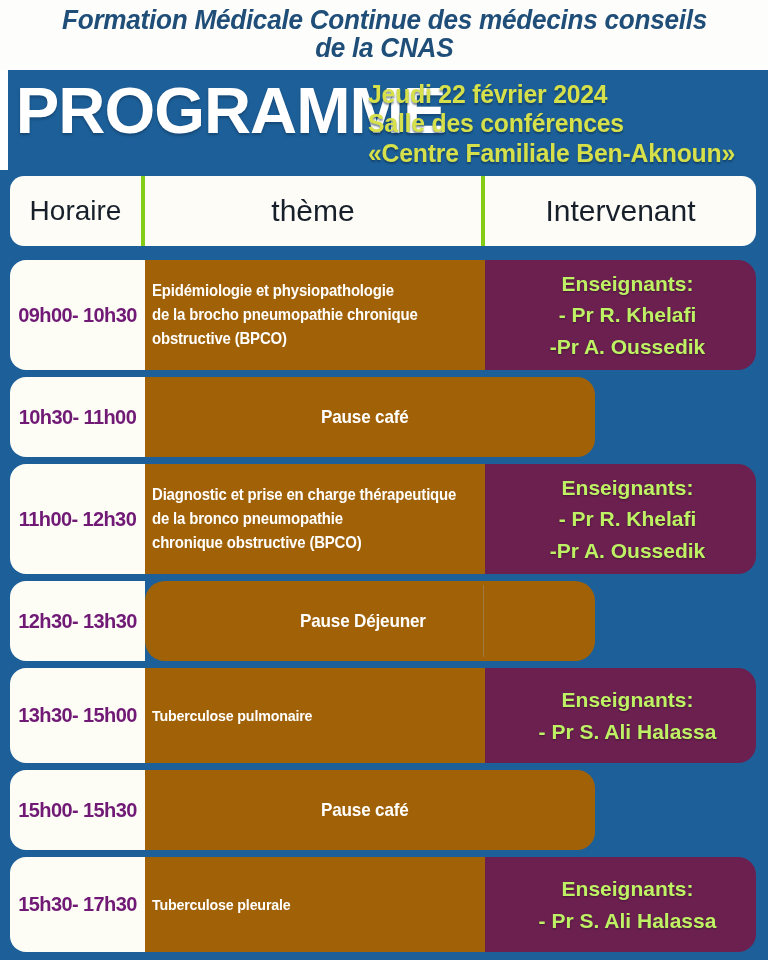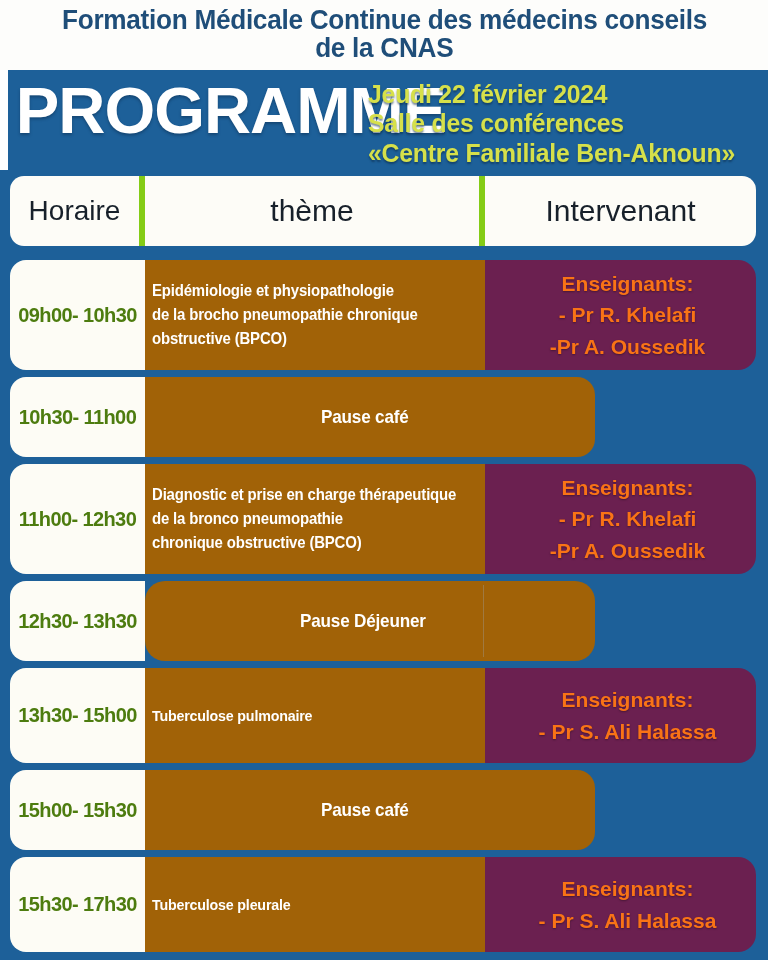--- a/index.html
+++ b/index.html
@@ -18,20 +18,21 @@
 
   
   .title-block{
     position:absolute;
     left:0;top:0;width:768px;height:70px;
     background:#fdfdfb;
     display:flex;flex-direction:column;
     align-items:center;justify-content:center;
     text-align:center;
     line-height:1.02;
+    font-style:italic;
   }
   .title-line{
     color:#1f4e79;
     font-family:"Liberation Sans", sans-serif;
     font-weight:bold;
     font-size:27px;
     letter-spacing:-0.3px;
     white-space:nowrap;
     transform:scaleX(0.97);
   }
@@ -87,34 +88,34 @@
   }
 
   
   .hrow{height:70px;margin-bottom:14px;}
   .hcell{
     background:#fdfcf7;
     display:flex;align-items:center;justify-content:center;
     color:#17202a;
     font-family:"Liberation Sans", sans-serif;
     font-size:30px;
-    border-right:6px solid #84cc16;
+    border-right:4px solid #84cc16;
     box-sizing:border-box;
   }
   .hcell.c1{width:135px;border-radius:14px 0 0 14px;font-size:28px;}
   .hcell.c2{width:340px;}
   .hcell.c3{width:271px;border-radius:0 14px 14px 0;border-right:none;}
 
   
   .time{
     width:135px;
     background:#fdfcf5;
     border-radius:16px 0 0 16px;
     display:flex;align-items:center;justify-content:center;
-    color:#4d7c0f;
+    color:#701a75;
     font-family:"Liberation Sans", sans-serif;
     font-weight:bold;
     font-size:20px;
     letter-spacing:-0.6px;
     transform-origin:center;
     box-sizing:border-box;
   }
   .theme{
     width:340px;
     background:#a16207;
@@ -127,21 +128,21 @@
     font-size:17px;
     line-height:1.42;
     letter-spacing:-0.2px;
   }
   .theme .tl{transform:scaleX(0.88);transform-origin:left center;white-space:nowrap;}
   .theme.big{font-size:15px;}
   .theme.big .tl{transform:scaleX(0.95);}
   .speaker{
     width:271px;
     background:#6b2050;
-    color:#f97316;
+    color:#bef264;
     border-radius:0 18px 18px 0;
     display:flex;flex-direction:column;justify-content:center;
     align-items:center;
     box-sizing:border-box;
     font-family:"Liberation Sans", sans-serif;
     font-weight:bold;
     font-size:21px;
     line-height:1.48;
     text-shadow:0 1px 2px rgba(0,0,0,.35);
   }

